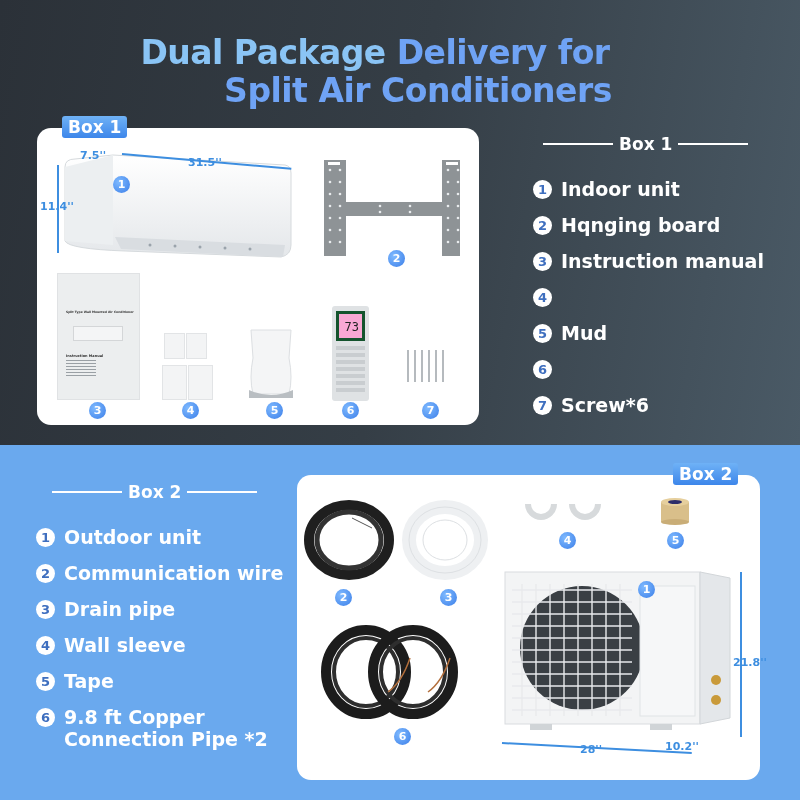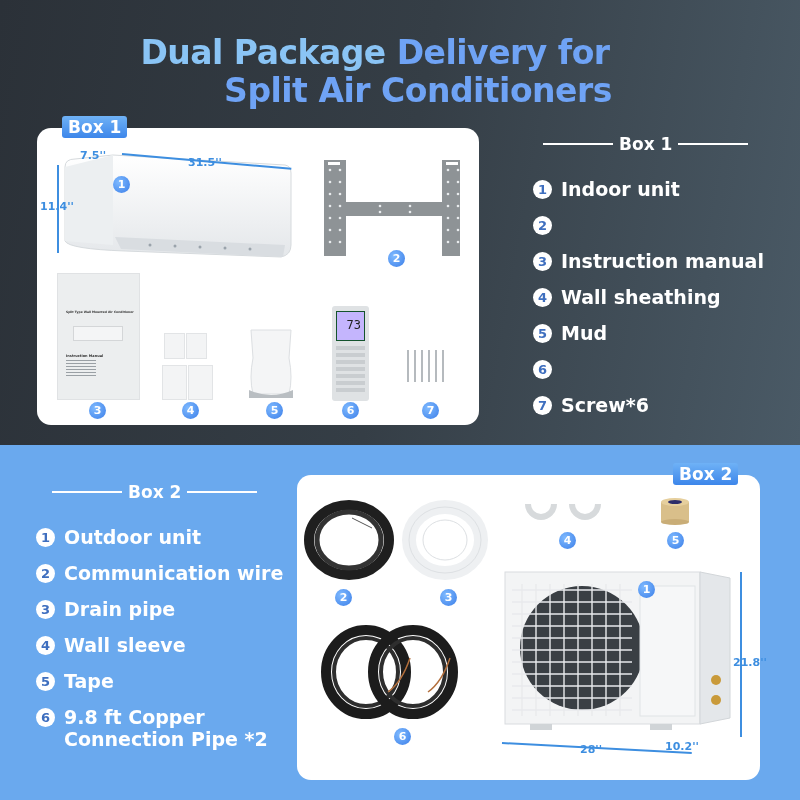--- a/index.html
+++ b/index.html
@@ -153,21 +153,21 @@
 
 <div style="position:absolute;left:249px;top:328px;width:44px;height:72px;">
   <svg width="44" height="72" viewBox="0 0 44 72">
     <path d="M2 2 L42 2 L40 30 Q44 50 40 66 L4 66 Q0 50 4 30 Z" fill="#f4f5f6" stroke="#dcdfe2"></path>
     <path d="M0 62 Q22 72 44 62 L44 70 L0 70 Z" fill="#b9bec2"></path>
   </svg>
 </div>
 <div class="badge" style="left:266px;top:402px;">5</div>
 
 <div style="position:absolute;left:332px;top:306px;width:37px;height:95px;background:#dfe2e4;border-radius:3px;">
-  <div style="position:absolute;left:4px;top:5px;width:29px;height:30px;background:#c4b5fd;border:1px solid #14532d;">
+  <div style="position:absolute;left:4px;top:5px;width:29px;height:30px;background:#f9a8d4;border:3px solid #14532d;">
     <div style="position:absolute;right:3px;top:6px;font-size:12px;font-family:'DejaVu Sans Mono',monospace;color:#222;">73</div>
   </div>
   <div style="position:absolute;left:4px;top:40px;width:29px;height:48px;background:repeating-linear-gradient(180deg,#c9cdd0 0 4px,transparent 4px 7px);"></div>
 </div>
 <div class="badge" style="left:342px;top:402px;">6</div>
 
 <div style="position:absolute;left:405px;top:348px;width:40px;height:36px;">
   <svg width="40" height="36" viewBox="0 0 40 36">
     <g stroke="#8e959b" stroke-width="1.3">
       <line x1="3" y1="2" x2="3" y2="34"></line>
@@ -186,28 +186,28 @@
   <span>Box 1</span>
   <span class="line"></span>
 </div>
 <ul class="list list1">
   <li>
       <span class="num">1</span>
       <span>Indoor unit</span>
     </li>
   <li>
       <span class="num">2</span>
+      <span>Hqnging board</span>
     </li>
   <li>
       <span class="num">3</span>
       <span>Instruction manual</span>
     </li>
   <li>
       <span class="num">4</span>
-      <span>Wall sheathing</span>
     </li>
   <li>
       <span class="num">5</span>
       <span>Mud</span>
     </li>
   <li>
       <span class="num">6</span>
     </li>
   <li>
       <span class="num">7</span>

